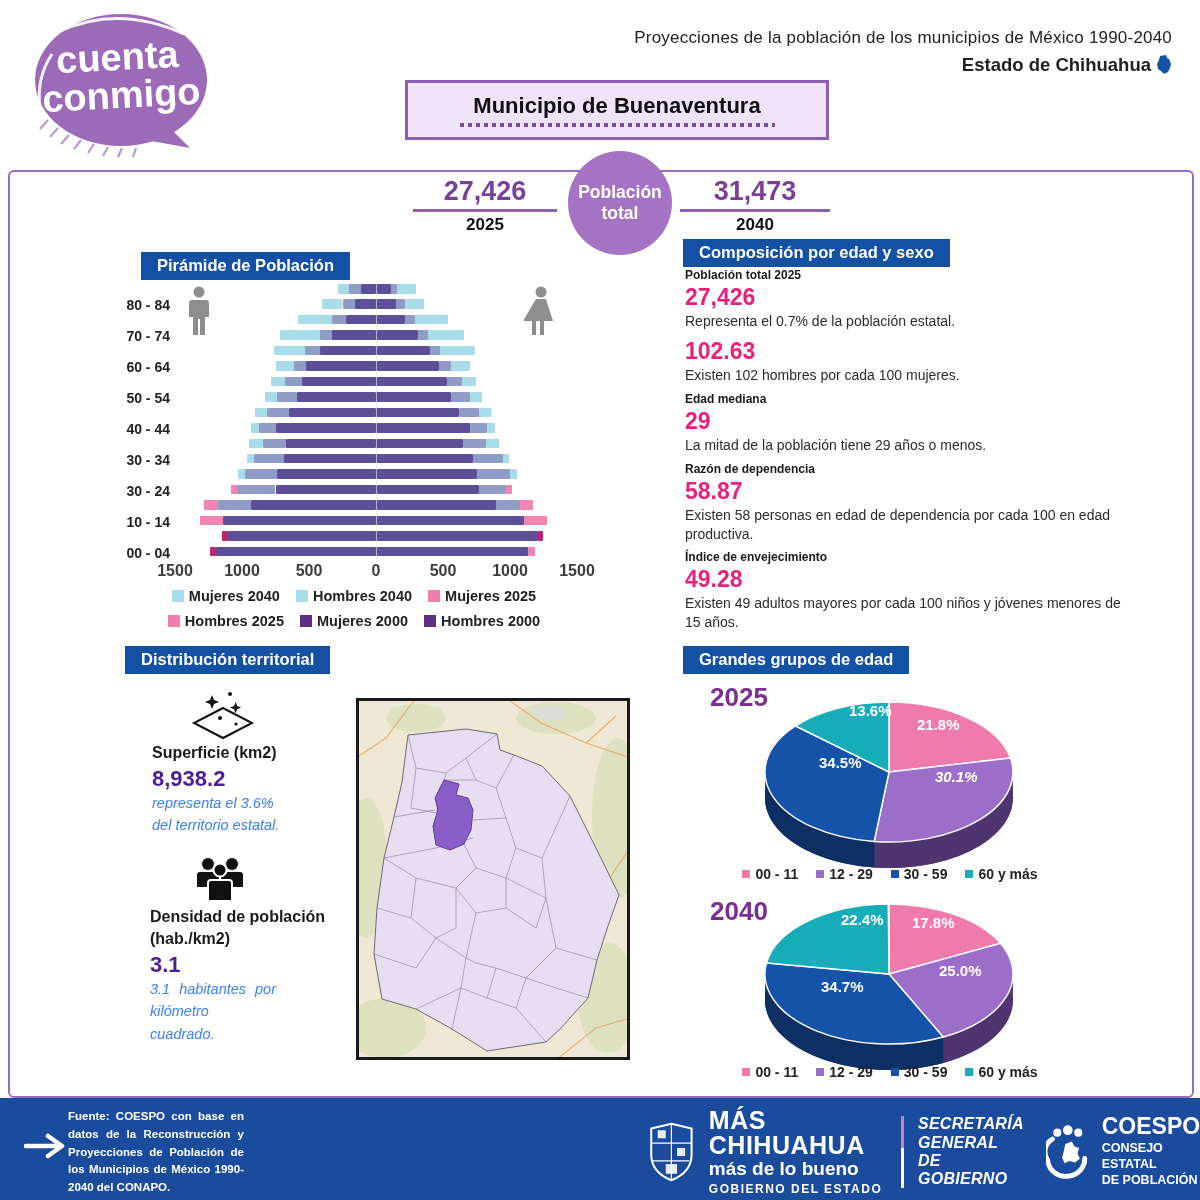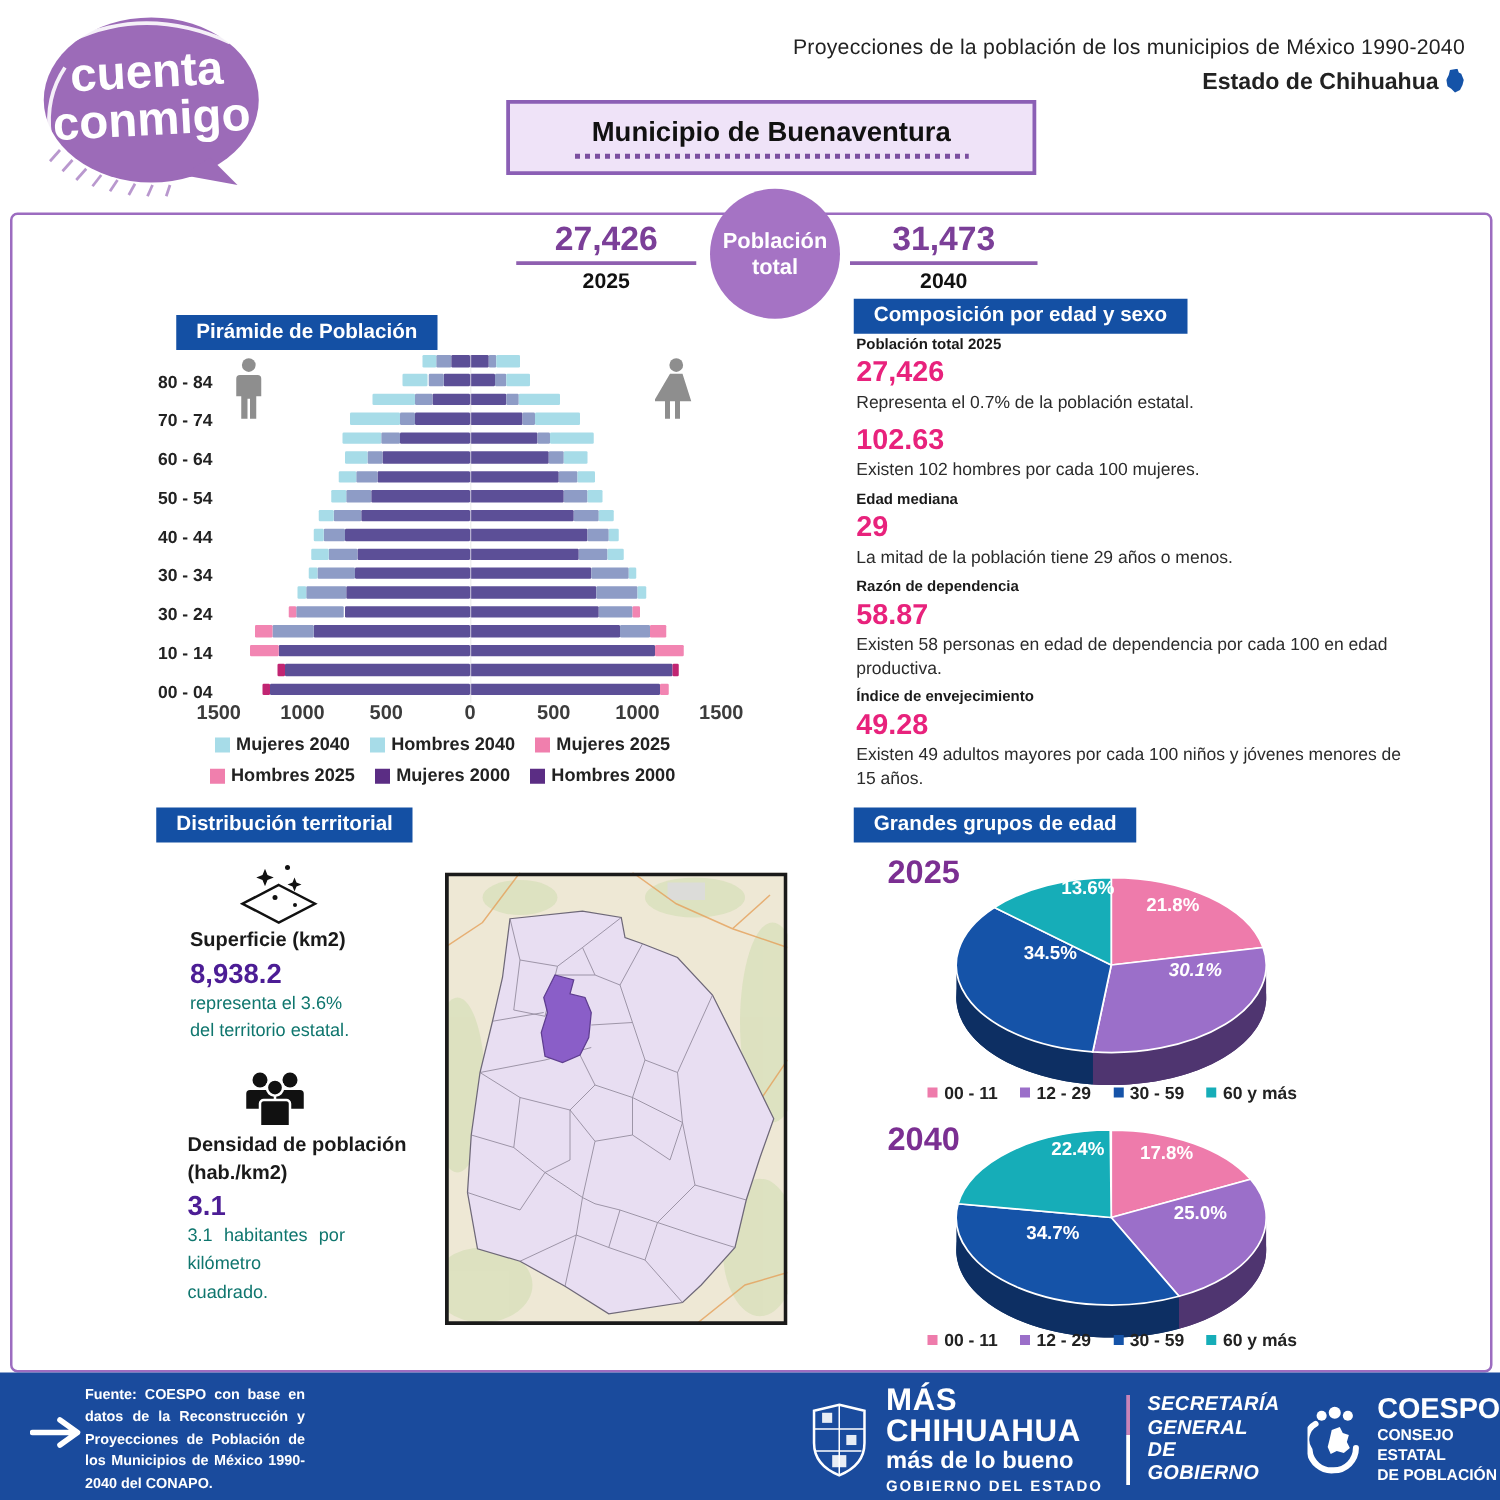--- a/index.html
+++ b/index.html
@@ -36,21 +36,21 @@
   .leg-sw{width:12px;height:12px;display:inline-block;}
   
   #comp{left:685px;top:268px;width:490px;}
   .stat{margin-bottom:7px;}
   .stat-label{font-size:12px;font-weight:bold;color:#1a1a1a;}
   .stat-value{font-size:23px;font-weight:bold;color:#E8227C;margin:2px 0 1px;}
   .stat-desc{font-size:14px;color:#2b2b2b;line-height:1.35;max-width:460px;}
   
   .terr-label{font-size:16px;font-weight:bold;color:#1a1a1a;line-height:1.35;}
   .terr-value{font-size:22px;font-weight:bold;color:#4c1d95;}
-  .terr-desc{font-size:14.5px;color:#0f766e;line-height:1.55;}
+  .terr-desc{font-size:14.5px;color:#3b82f6;line-height:1.55;font-style:italic;}
   
   #map{left:356px;top:698px;width:274px;height:362px;}
   
   .pie-year{font-size:26px;font-weight:bold;color:#7B2F92;}
   .pie-wrap{width:265px;height:200px;}
   .pie-label{position:absolute;color:#fff;font-weight:bold;font-size:15px;}
   .pie-legend{display:flex;justify-content:center;gap:18px;}
   .pie-legend .leg-item{font-size:14px;}
   .pie-legend .leg-sw{width:8px;height:8px;}
   

